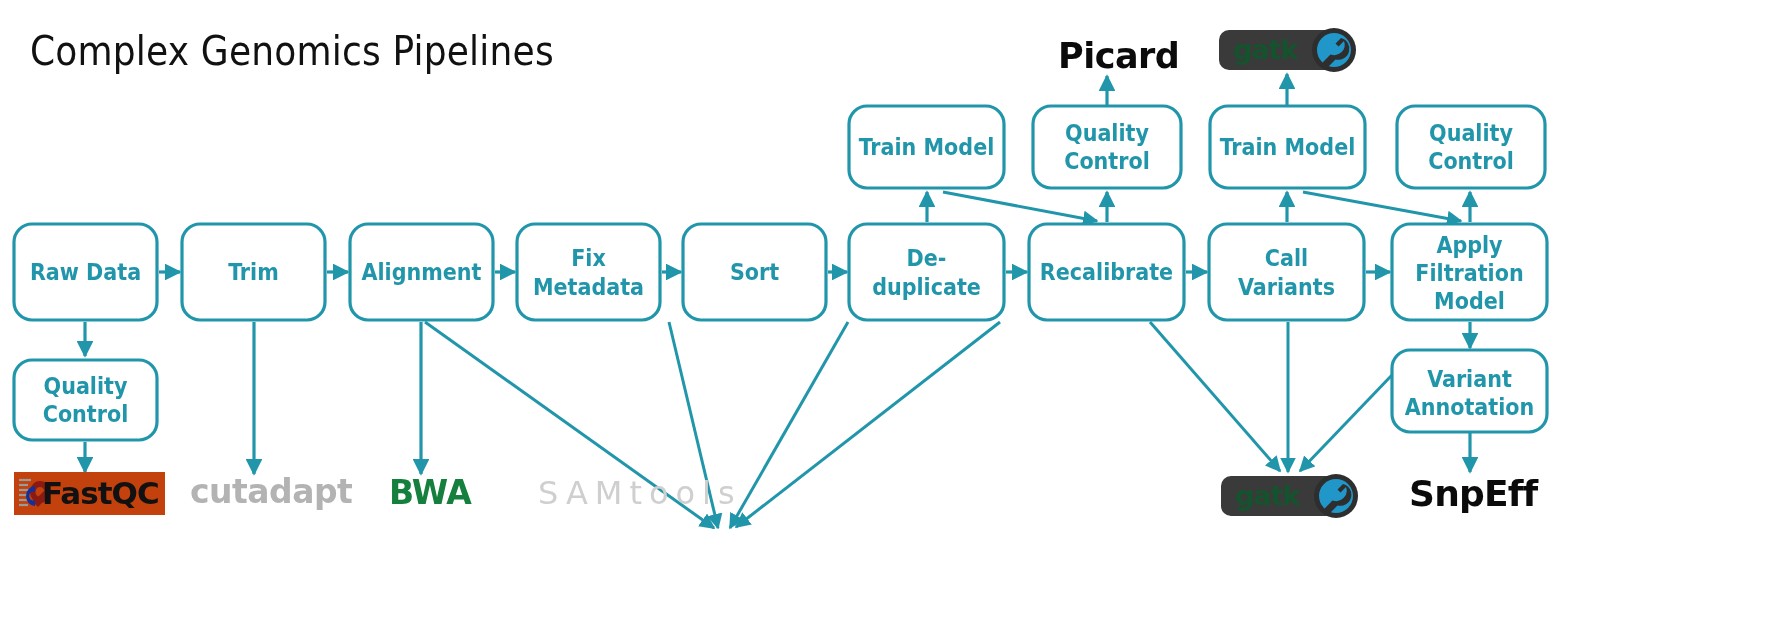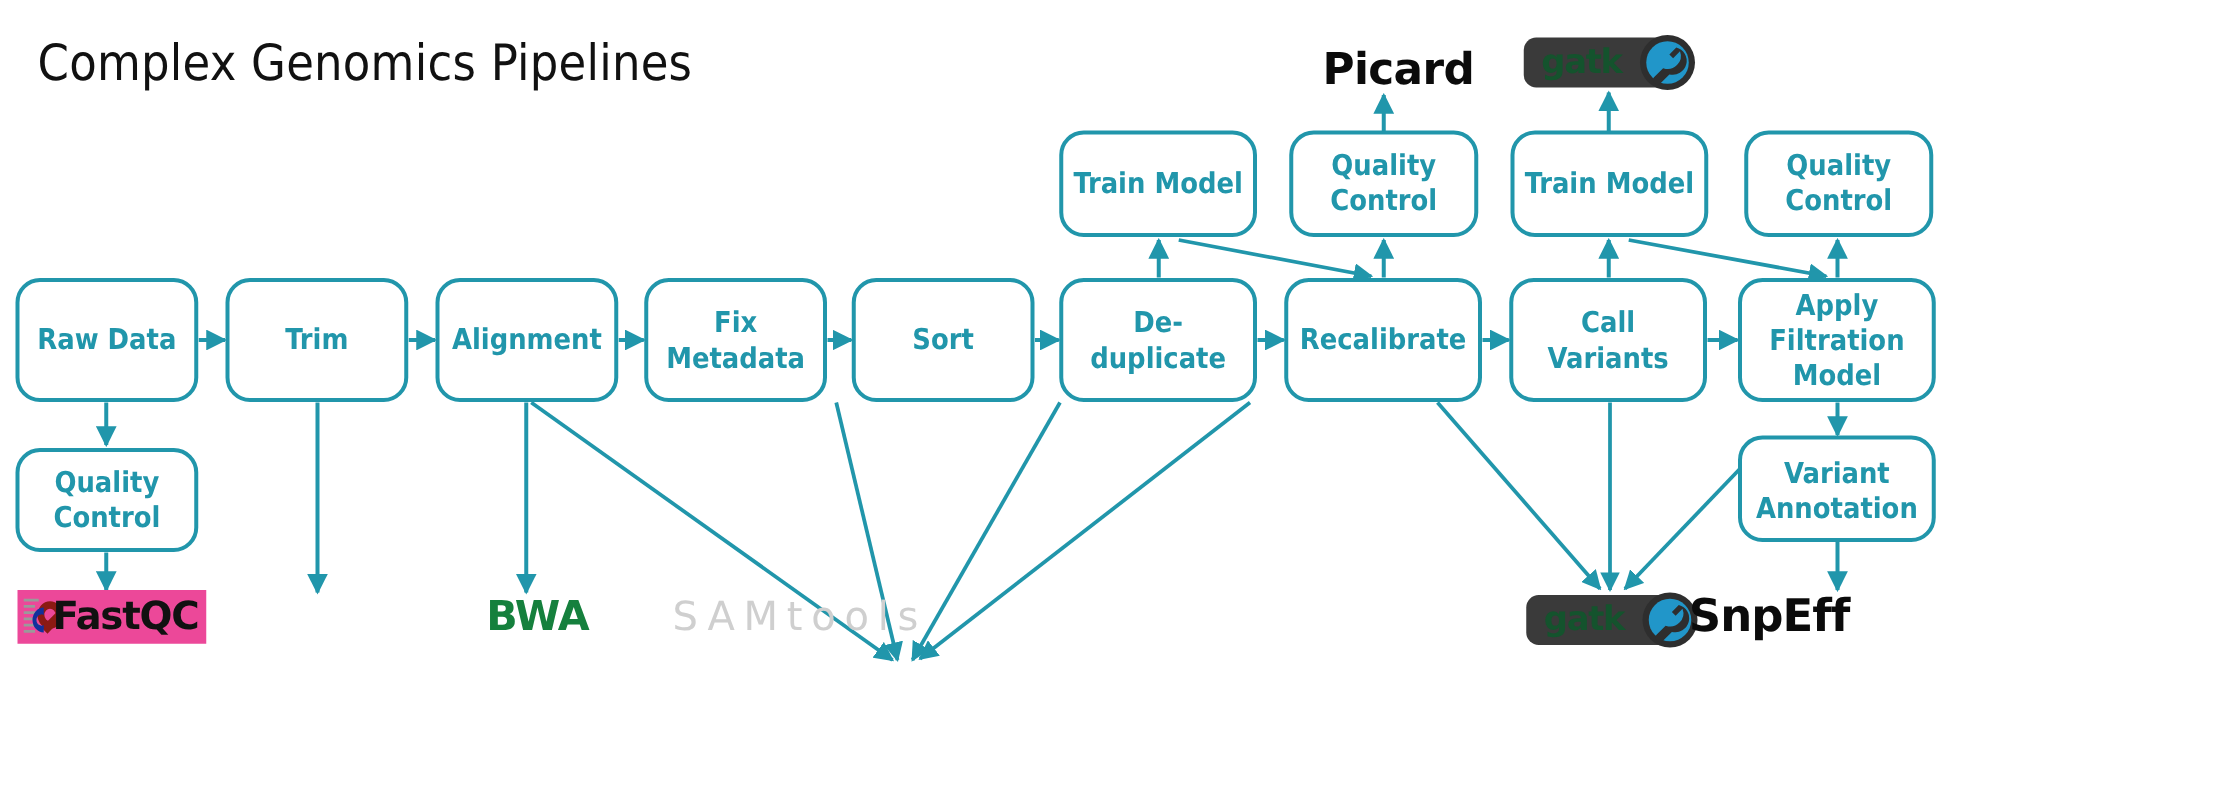--- a/index.html
+++ b/index.html
@@ -99,21 +99,21 @@
   .logo-samtools {
     font-family: "DejaVu Sans", "Liberation Sans", sans-serif;
     font-size: 32px;
     font-weight: 400;
     color: #cfcfcf;
     letter-spacing: 7px;
     white-space: nowrap;
   }
   
   .logo-fastqc {
-    background: #ec4899;
+    background: #c2410c;
     padding: 3px 6px 4px 4px;
     display: flex;
     align-items: center;
     line-height: 1;
   }
   .fastqc-text {
     font-family: "DejaVu Sans", "Liberation Sans", sans-serif;
     font-size: 31px;
     font-weight: bold;
     color: #111111;
@@ -315,20 +315,21 @@
         <line x1="1" y1="25" x2="13" y2="25"></line>
         <line x1="1" y1="30" x2="10" y2="30"></line>
       </g>
       <path d="M 22 6 A 10 11 0 1 0 22 28 A 10 11 0 1 0 22 6 Z M 22 12 A 4.5 5 0 1 1 22 22 A 4.5 5 0 1 1 22 12 Z" fill="#8b1a13"></path>
       <path d="M 20 32 L 33 18 L 27 15 L 15 27 Z" fill="#8b1a13"></path>
       <path d="M 17 11 A 9 10 0 1 0 17 31 L 17 25 A 4 4.5 0 1 1 17 17 Z" fill="#12309c"></path>
     </svg>
     <span class="fastqc-text">FastQC</span>
   </div>
 
+  <div class="logo logo-cutadapt" style="left:190px; top:472px;">cutadapt</div>
 
   <div class="logo logo-bwa" style="left:389px; top:473px;">BWA</div>
 
   <div class="logo logo-picard" style="left:1058px; top:36px;">Picard</div>
 
   <div class="logo logo-samtools" style="left:538px; top:474px;">SAMtools</div>
 
   <div class="logo-gatk" style="left:1219px; top:27px;">
     <div class="gatk-pill"></div>
     <div class="gatk-word">gatk</div>
@@ -342,15 +343,15 @@
   <div class="logo-gatk" style="left:1221px; top:473px;">
     <div class="gatk-pill"></div>
     <div class="gatk-word">gatk</div>
     <svg class="gatk-badge" viewBox="0 0 46 46">
       <circle cx="23" cy="23" r="22" fill="#2e2e2e"></circle>
       <circle cx="23" cy="23" r="17" fill="#2196c9"></circle>
       <path d="M 30 11 L 24.5 16.5 L 27.5 19.5 L 33 14 A 10.5 10.5 0 0 1 19.5 27.5 L 12 35 A 3.6 3.6 0 0 0 17 40 L 24.5 32.5 A 10.5 10.5 0 0 0 30 11 Z" fill="#2e2e2e"></path>
     </svg>
   </div>
 
-  <div class="logo logo-snpeff" style="left:1351px; top:473px;">SnpEff</div>
+  <div class="logo logo-snpeff" style="left:1409px; top:473px;">SnpEff</div>
 
 </div>
 
 </body></html>

